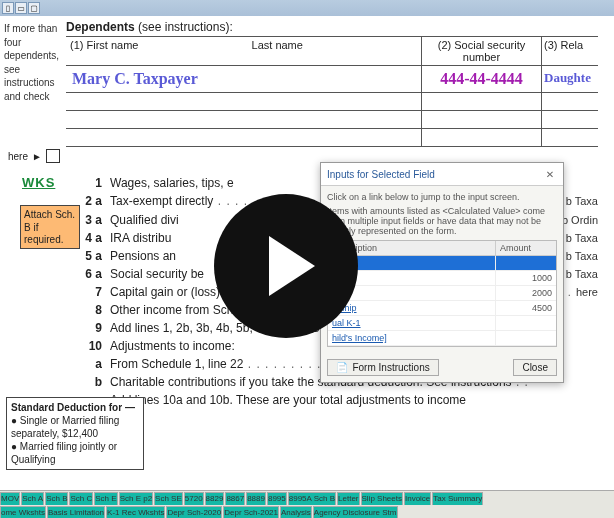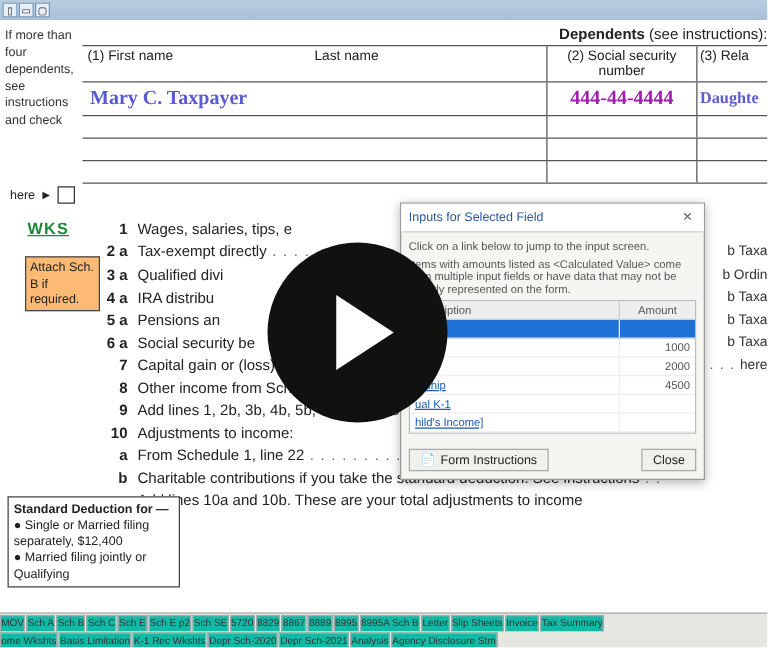--- a/index.html
+++ b/index.html
@@ -22,38 +22,37 @@
     gap: 1px;
   }
   .titlebar .winbtn {
     width: 12px; height: 12px;
     background: #e8eef5;
     border: 1px solid #7a98b8;
     font-size: 8px;
     display: flex; align-items: center; justify-content: center;
   }
   .form-area {
-    padding: 4px 0 0 4px;
+    padding: 4px 16px 0 4px;
     position: relative;
   }
   .dep-header {
     display: flex;
     align-items: flex-start;
   }
   .dep-left {
     width: 62px;
     font-size: 10px;
     color: #333;
     padding-top: 2px;
     line-height: 1.35;
   }
   .dep-main { flex: 1; }
   .dep-top {
     font-size: 12px;
-    text-align: right;
   }
   .dep-top b { font-weight: bold; }
   .dep-cols {
     display: flex;
     border-top: 1px solid #555;
     margin-top: 2px;
     font-size: 11px;
   }
   .col1 { flex: 1; padding: 2px 4px; border-right: 1px solid #555; }
   .col2 { width: 120px; padding: 2px 6px; border-right: 1px solid #555; text-align: center; }
@@ -173,21 +172,21 @@
   .popup-grid {
     border: 1px solid #bbb;
     background: #fff;
     font-size: 9px;
   }
   .popup-grid .ghdr {
     display: flex; background: #eee; border-bottom: 1px solid #ccc;
   }
   .popup-grid .ghdr > div { padding: 2px 4px; }
   .popup-grid .ghdr .c1 { flex: 1; border-right: 1px solid #ccc; }
-  .popup-grid .ghdr .c2 { width: 60px; text-align: center; }
+  .popup-grid .ghdr .c2 { width: 60px; text-align: left; }
   .popup-grid .grow {
     display: flex; border-bottom: 1px solid #eee;
   }
   .popup-grid .grow .c1 { flex: 1; padding: 2px 4px; border-right: 1px solid #eee; color: #1a5ab0; text-decoration: underline; overflow: hidden; }
   .popup-grid .grow .c2 { width: 60px; padding: 2px 4px; text-align: right; }
   .popup-grid .grow.sel { background: #1e6fd6; color: #fff; }
   .popup-grid .grow.sel .c1 { color: #fff; }
   .popup-footer {
     display: flex; justify-content: space-between;
     padding: 6px;

